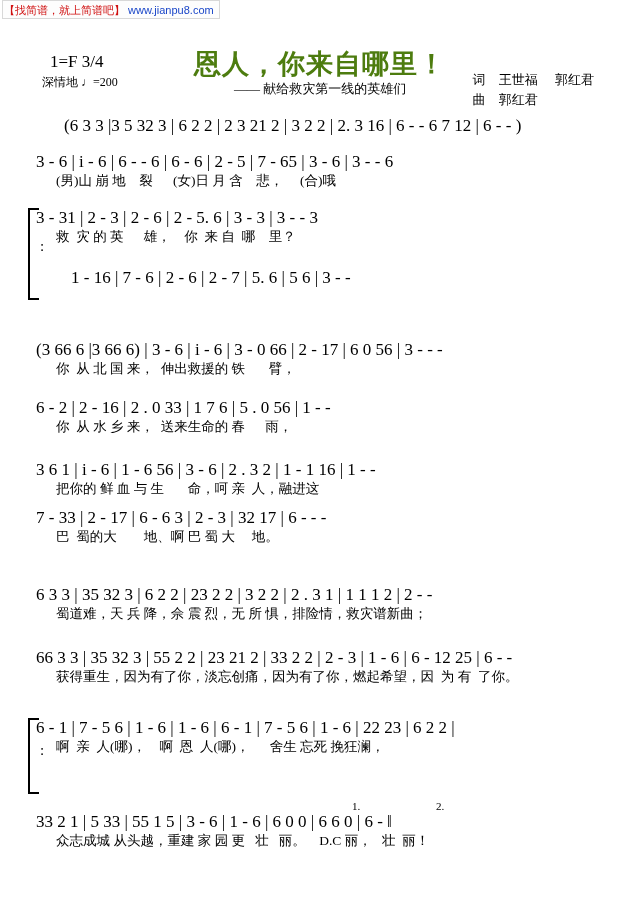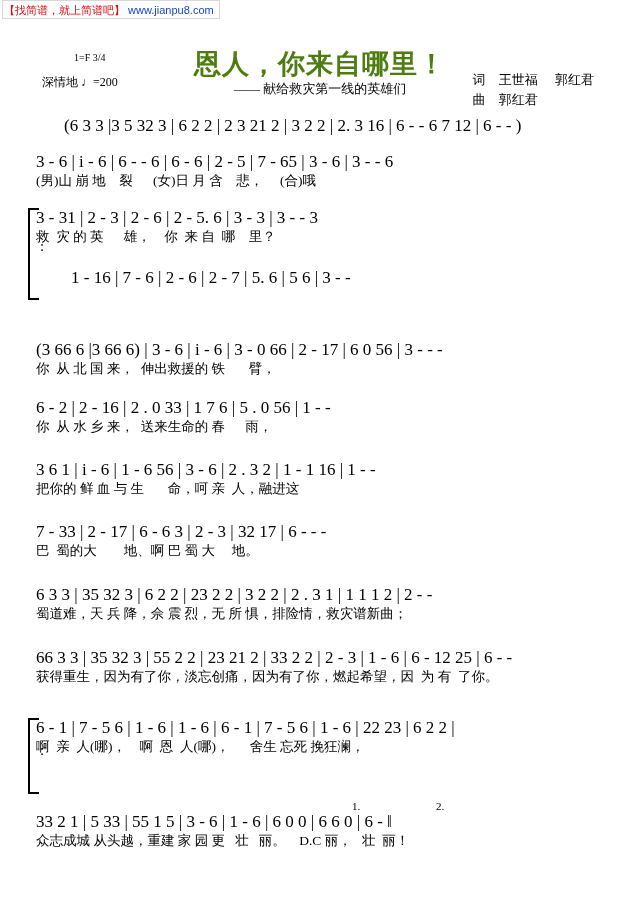--- a/index.html
+++ b/index.html
@@ -31,23 +31,22 @@
     font-size:27px;font-weight:bold;color:#4d7c0f;
     letter-spacing:1px;
   }
   .subtitle{
     position:absolute;left:0;top:80px;width:640px;
     text-align:center;
     font-size:13px;color:#000;
   }
   .key-sig{
     position:absolute;left:50px;top:52px;
-    font-size:10px;color:#000;
+    font-size:17px;color:#000;
     font-family:"Liberation Serif", serif;
-    margin-left:24px;
   }
   .tempo-mark{
     position:absolute;left:42px;top:74px;
     font-size:12px;color:#000;
   }
   .credits{
     position:absolute;right:46px;top:50px;
     font-size:13px;color:#000;
     line-height:20px;
     text-align:left;
@@ -65,21 +64,21 @@
     font-size:17px;
     color:#000;
     white-space:pre;
     letter-spacing:0px;
     padding-left:36px;
   }
   .lyricline{
     font-size:13.5px;
     color:#000;
     white-space:pre;
-    padding-left:36px;
+    padding-left:56px;
     letter-spacing:0px;
   }
   .bracket{
     position:absolute;
     border-left:2px solid #000;
     border-top:2px solid #000;
     border-bottom:2px solid #000;
     width:9px;
   }
   .repeat-dots{
@@ -145,21 +144,21 @@
 <div class="sys" style="top:398px;">
   <div class="numline">6 - 2 | 2 - 16 | 2 . 0 33 | 1 7 6 | 5 . 0 56 | 1 - -</div>
   <div class="lyricline">你  从 水 乡 来，  送来生命的 春      雨，</div>
 </div>
 
 <div class="sys" style="top:460px;">
   <div class="numline">3 6 1 | i - 6 | 1 - 6 56 | 3 - 6 | 2 . 3 2 | 1 - 1 16 | 1 - -</div>
   <div class="lyricline">把你的 鲜 血 与 生       命，呵 亲  人，融进这</div>
 </div>
 
-<div class="sys" style="top:522px;">
+<div class="sys" style="top:508px;">
   <div class="numline">7 - 33 | 2 - 17 | 6 - 6 3 | 2 - 3 | 32 17 | 6 - - -</div>
   <div class="lyricline">巴  蜀的大        地、啊 巴 蜀 大     地。</div>
 </div>
 
 <div class="sys" style="top:585px;">
   <div class="numline">6 3 3 | 35 32 3 | 6 2 2 | 23 2 2 | 3 2 2 | 2 . 3 1 | 1 1 1 2 | 2 - -</div>
   <div class="lyricline">蜀道难，天 兵 降，佘 震 烈，无 所 惧，排险情，救灾谱新曲；</div>
 </div>
 
 <div class="sys" style="top:648px;">

